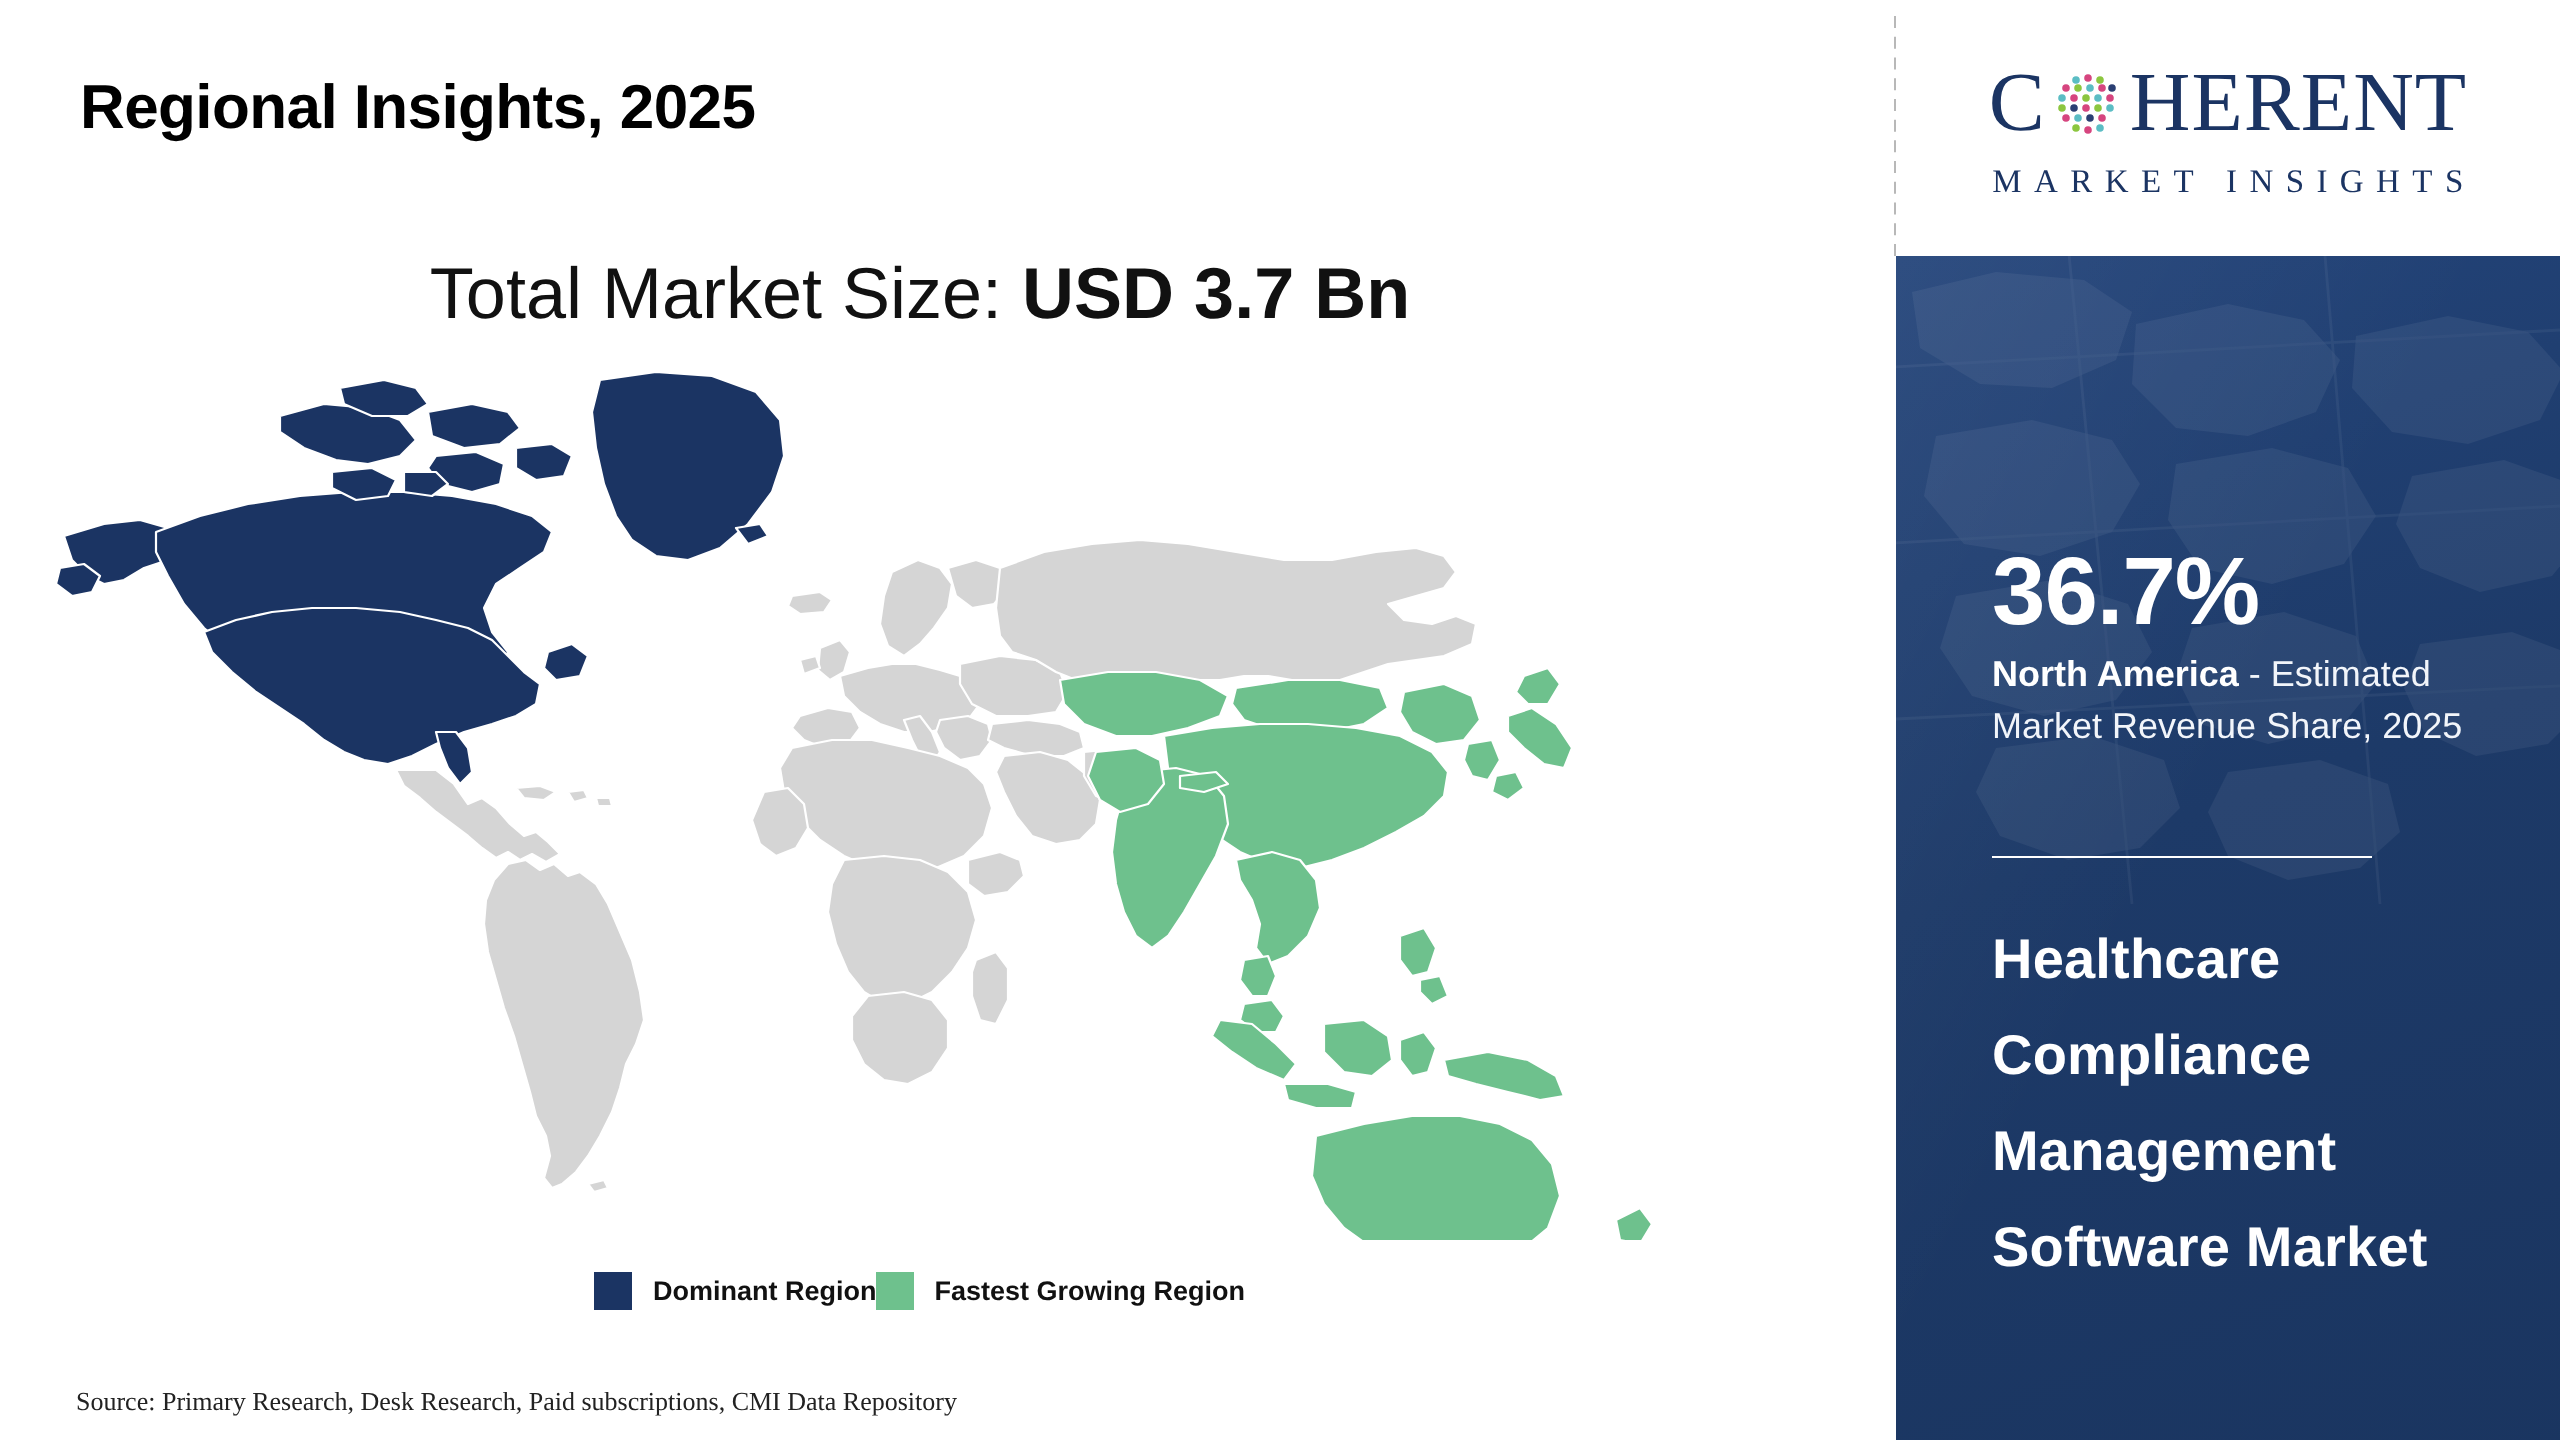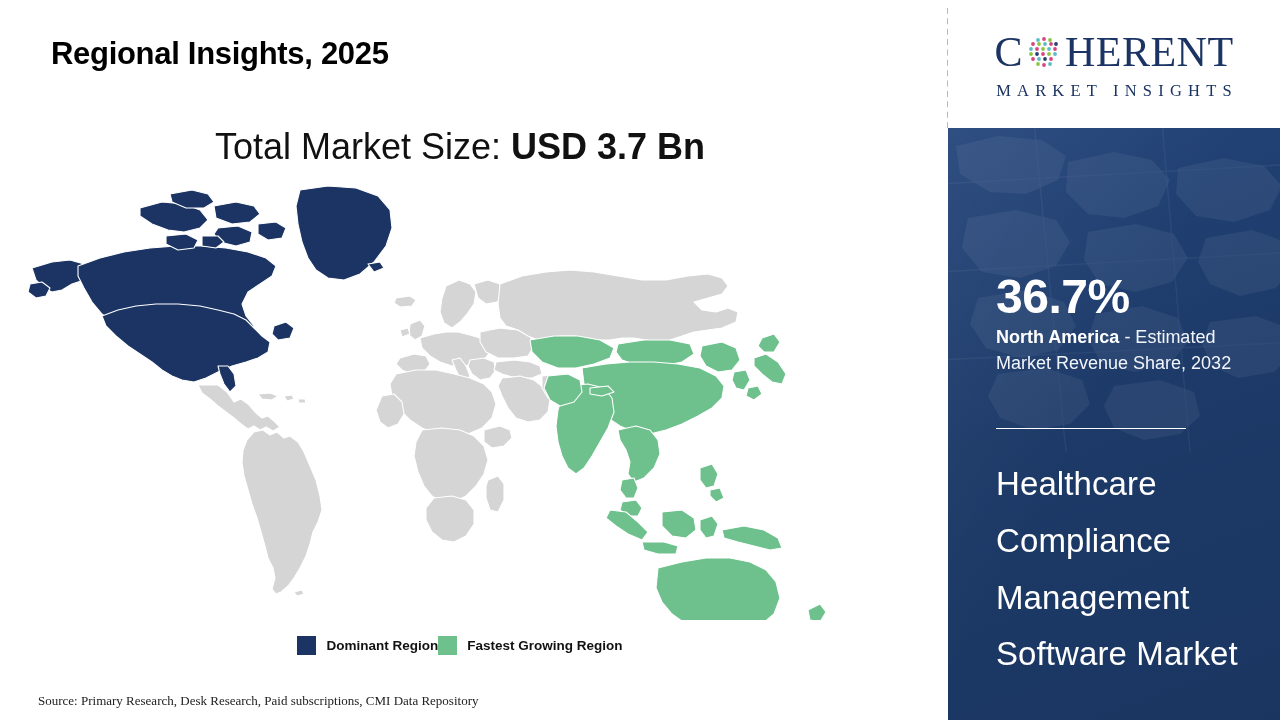--- a/index.html
+++ b/index.html
@@ -25,21 +25,20 @@
   }
 
   .page-title {
     position: absolute;
     left: 40px; top: 36px;
     font-size: 31px;
     font-weight: bold;
     color: #000000;
     letter-spacing: -0.3px;
     white-space: nowrap;
-    margin-left: 11px;
   }
 
   .market-size {
     position: absolute;
     left: 0; top: 126px;
     width: 920px;
     text-align: center;
     font-size: 36px;
     color: #111111;
     white-space: nowrap;
@@ -180,22 +179,22 @@
     position: absolute;
     left: 0; top: 300px;
     width: 190px; height: 0;
     border-top: 1.6px solid #ffffff;
   }
 
   .market-name {
     position: absolute;
     left: 0; top: 328px;
     width: 262px;
-    font-size: 33px;
-    font-weight: 400;
+    font-size: 28px;
+    font-weight: 700;
     color: #ffffff;
     line-height: 1.72;
     letter-spacing: 0.1px;
   }
 
   
   .edge-top {
     position: absolute; left: 0; top: 0;
     width: 1280px; height: 3px; background: #8c8c8c;
   }
@@ -433,20 +432,20 @@
             <line x1="0" y1="238" x2="360" y2="220"></line>
             <line x1="96" y1="0" x2="128" y2="330"></line>
             <line x1="224" y1="0" x2="252" y2="330"></line>
           </g>
         </svg>
       </div>
 
       <div class="panel-inner">
         <div class="stat-value">36.7%</div>
         <div class="stat-desc">
-          <span class="sd-bold">North America</span><span> - Estimated Market Revenue Share, 2032</span>
+          <span class="sd-bold">North America</span><span> - Estimated Market Revenue Share, 2025</span>
         </div>
         <div class="panel-rule"></div>
         <div class="market-name">Healthcare Compliance Management Software Market</div>
       </div>
     </div>
   </div>
 </div>
 
 </body></html>

